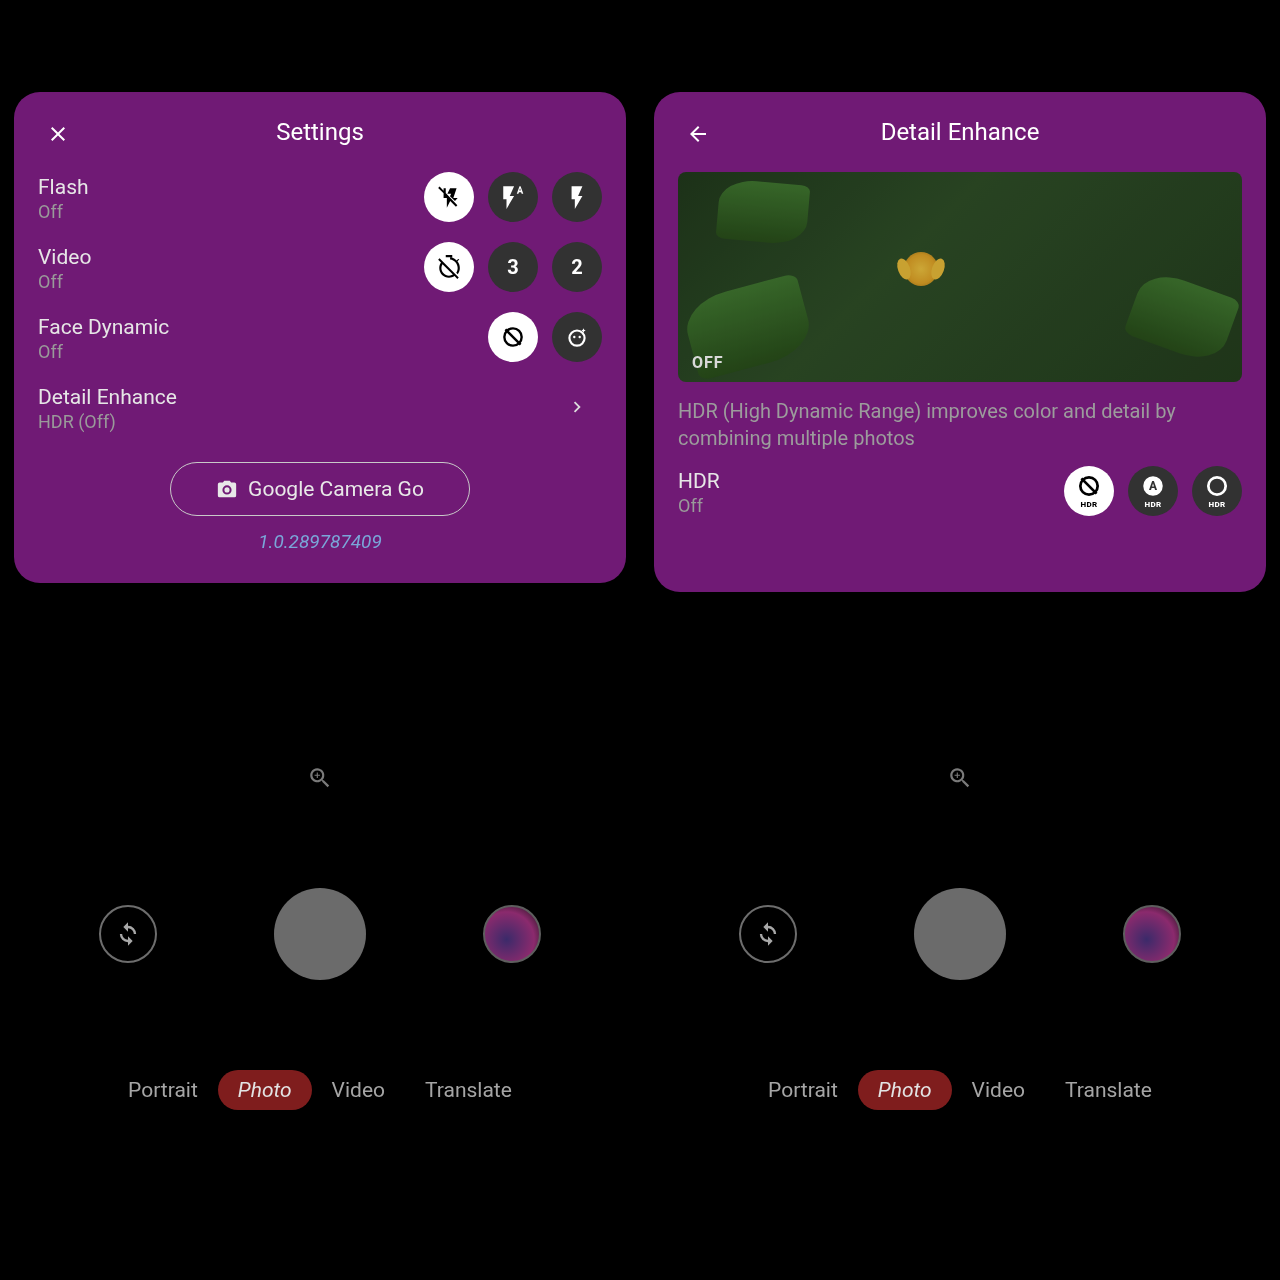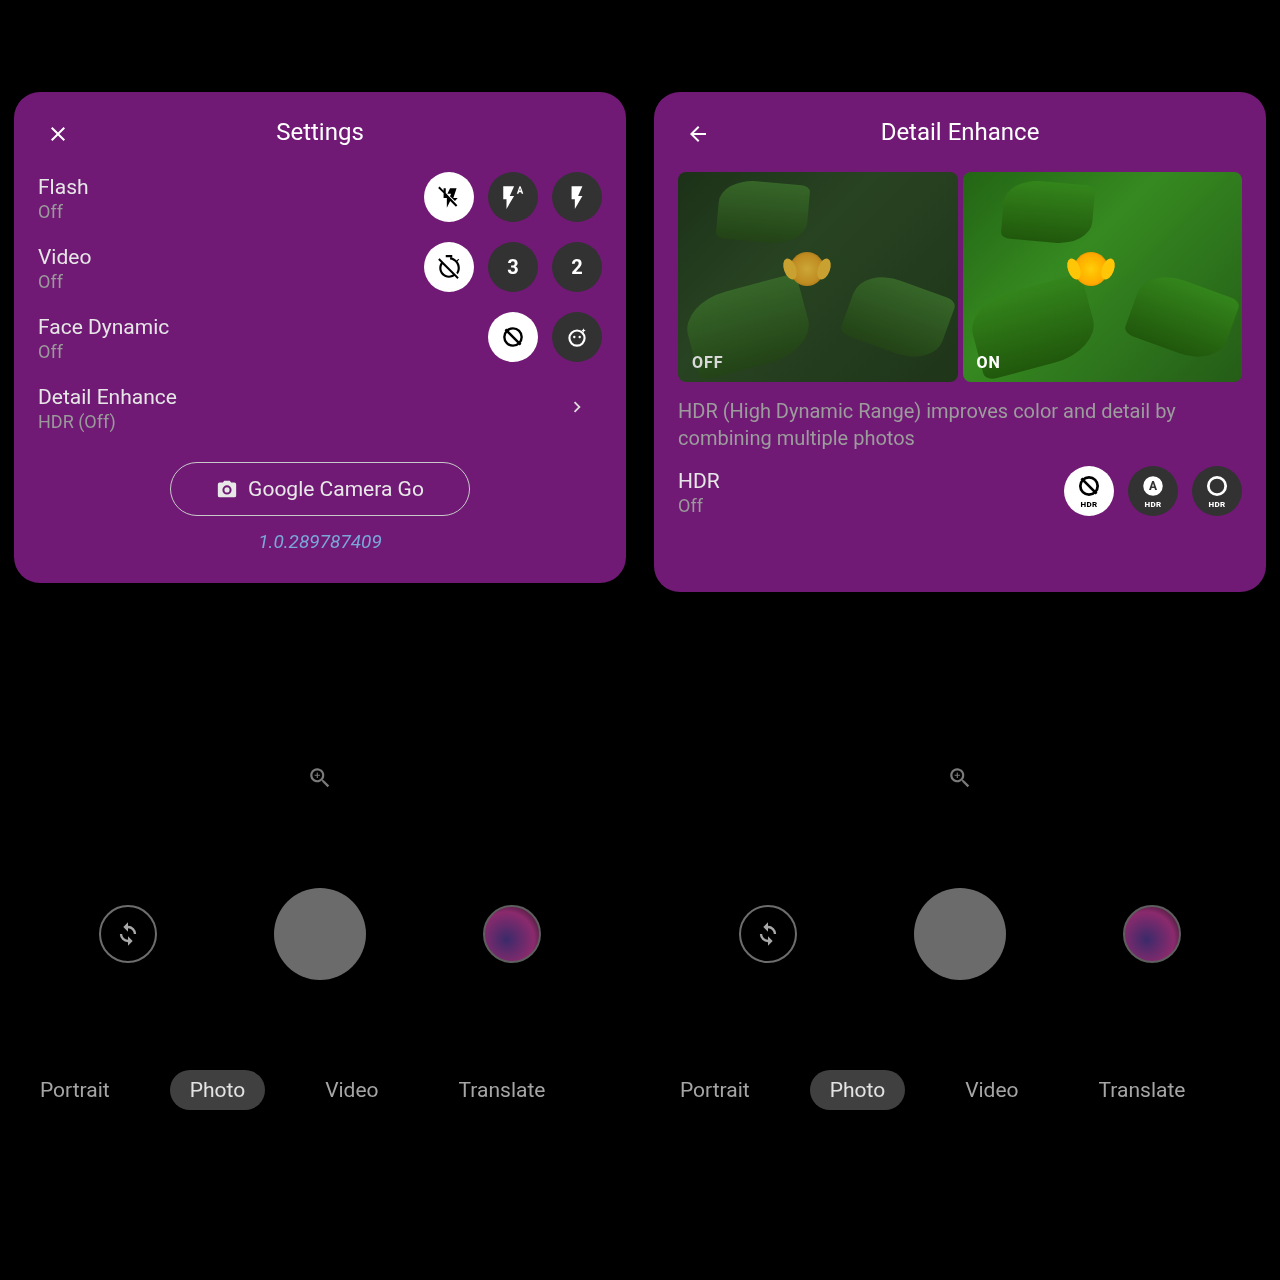--- a/index.html
+++ b/index.html
@@ -201,34 +201,34 @@
     border-radius: 50%;
     background: radial-gradient(circle at 40% 60%, #3b2a6a 0%, #8b2a6d 60%, #111 100%);
     cursor: pointer;
   }
 
   .mode-row {
     position: absolute;
     bottom: 170px;
     left: 0; right: 0;
     display: flex;
-    justify-content: flex-start;
-    gap: 40px;
+    justify-content: center;
     padding: 0 20px;
   }
   .mode {
     font-size: 21px;
     color: #a5a5a5;
     padding: 8px 20px;
     border-radius: 22px;
     cursor: pointer;
   }
   .mode.active {
-    background: #404040;
+    background: #7f1d1d;
     color: #e3e3e3;
+    font-style: italic;
   }
 </style>
 </head>
 <body>
 
 <div class="half">
   <div class="panel">
     <div class="panel-header">
       <div class="close-btn">
         <svg viewBox="0 0 24 24">
@@ -360,27 +360,20 @@
     </div>
 
     <div class="preview-pair">
       <div class="preview off">
         <div class="leaf a"></div>
           <div class="leaf b"></div>
           <div class="leaf c"></div>
         <div class="flower"></div>
         <div class="preview-tag">OFF</div>
       </div>
-      <div class="preview on">
-        <div class="leaf a"></div>
-          <div class="leaf b"></div>
-          <div class="leaf c"></div>
-        <div class="flower"></div>
-        <div class="preview-tag">ON</div>
-      </div>
     </div>
 
     <div class="desc">HDR (High Dynamic Range) improves color and detail by combining multiple photos</div>
 
     <div class="setting-row">
       <div class="setting-text">
         <div class="label">HDR</div>
         <div class="value">Off</div>
       </div>
       <div class="opts">

